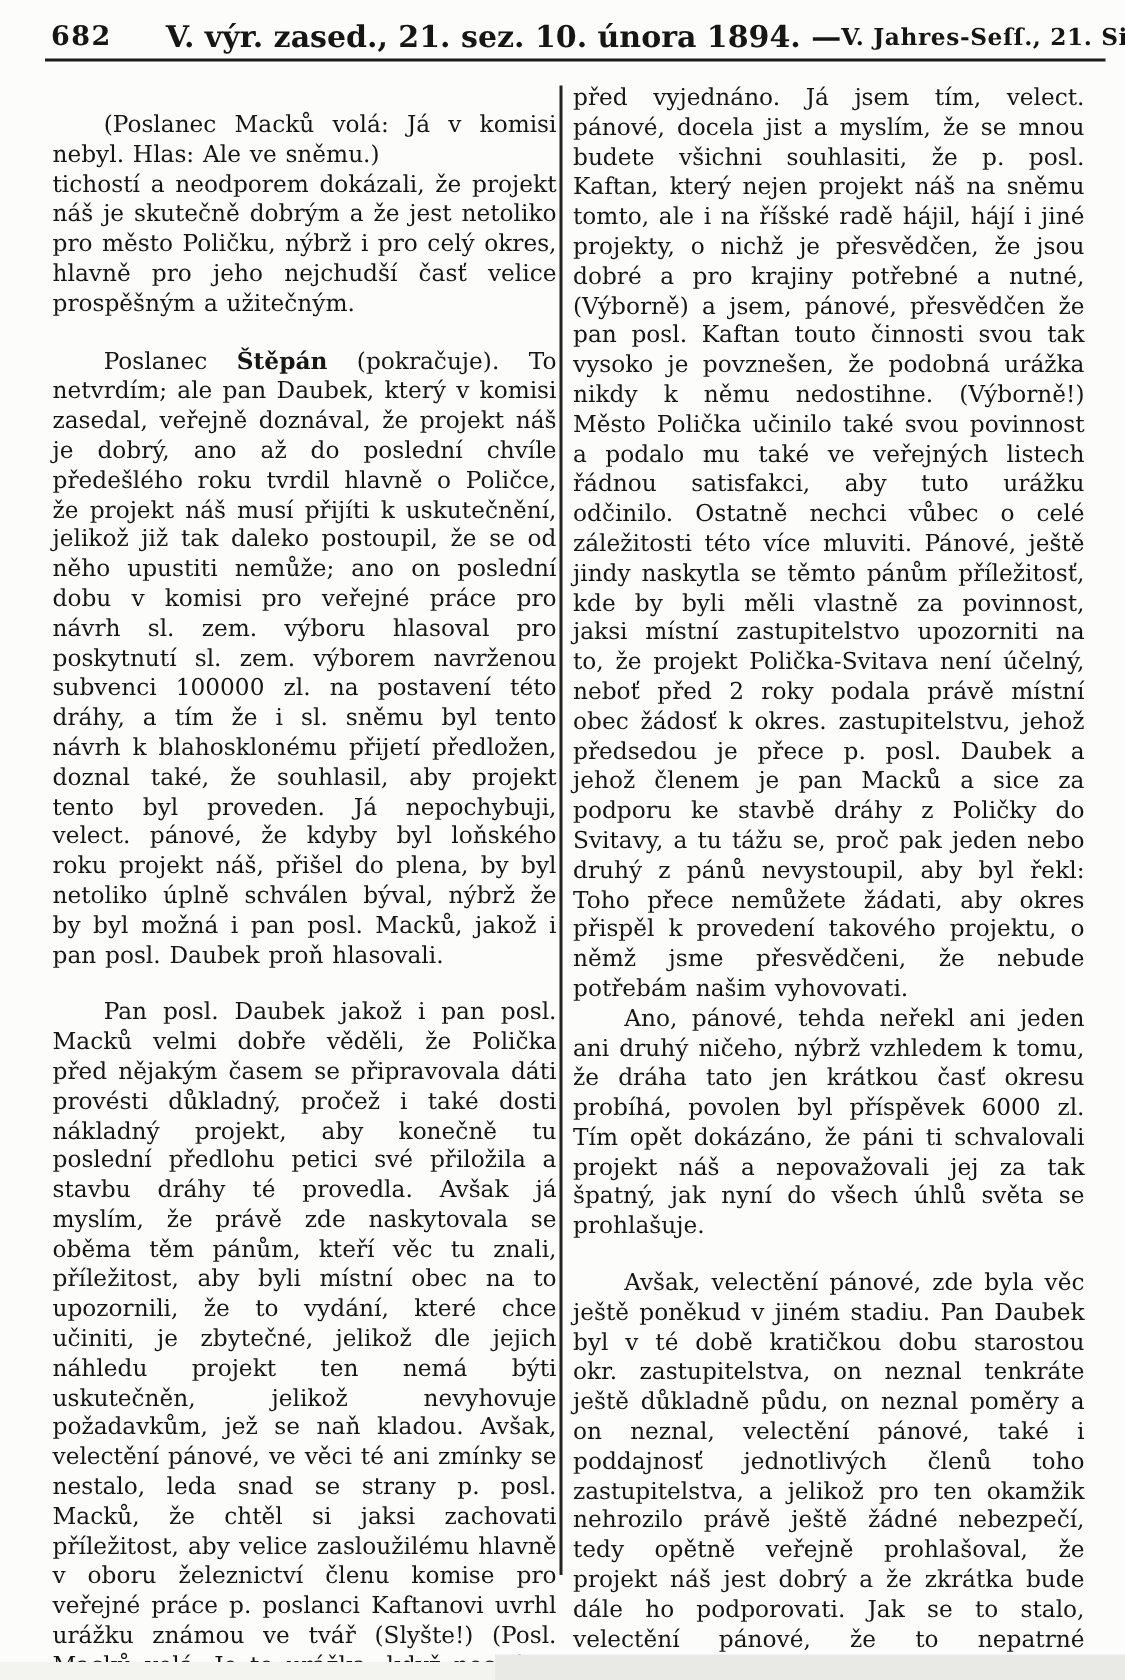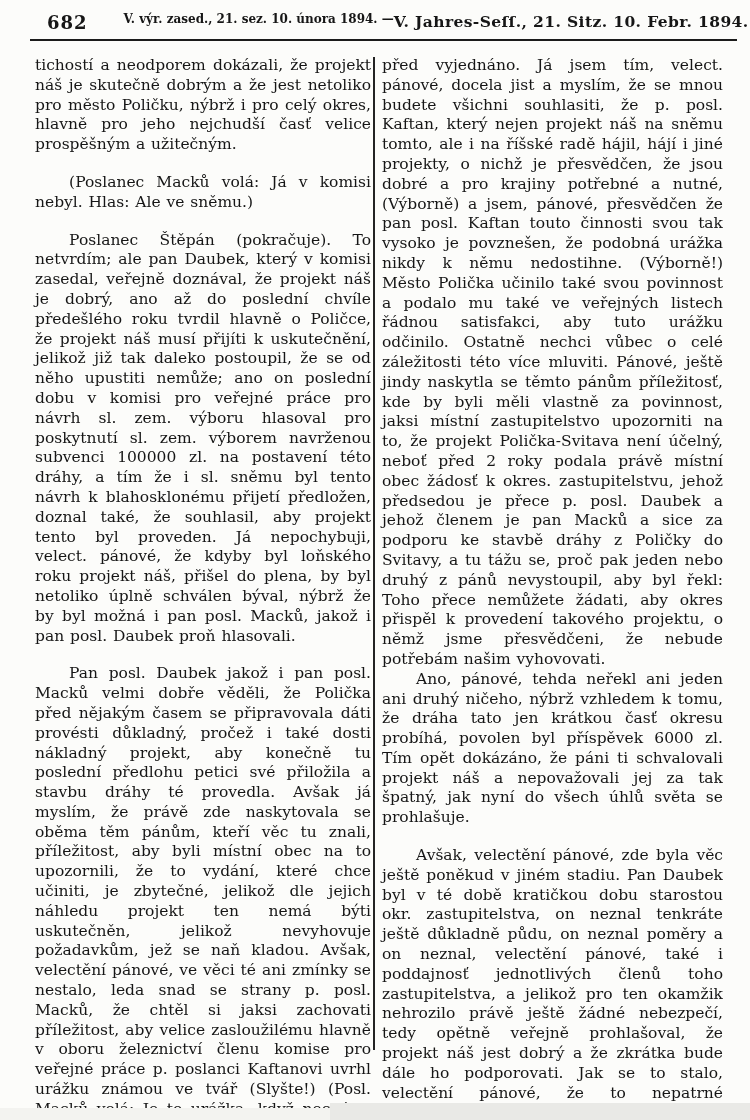--- a/index.html
+++ b/index.html
@@ -14,31 +14,30 @@
     background: #fcfcfa;
     color: #161616;
     font-family: "DejaVu Serif", "Liberation Serif", serif;
   }
   .page-header {
     position: absolute;
     top: 12px;
     left: 34px;
     right: 14px;
     display: flex;
-    align-items: flex-start;
+    align-items: center;
     font-weight: bold;
     white-space: nowrap;
-    margin-left: 13px;
   }
   .page-number {
     font-size: 18px;
     letter-spacing: 1px;
   }
   .header-czech {
-    font-size: 12px;
+    font-size: 20px;
     margin-left: 36px;
   }
   .header-german {
     font-size: 15.5px;
     margin-left: auto;
     letter-spacing: 0.4px;
   }
   .header-rule {
     position: absolute;
     top: 39px;
@@ -69,21 +68,21 @@
     left: 373px;
     width: 2px;
     height: 993px;
     background: #232323;
   }
   p.para {
     margin: 0;
   }
   p.para.indent { text-indent: 2.2em; }
   p.para.gap    { margin-top: 18px; }
-  .bold { font-weight: normal; }
+  .bold { font-weight: bold; }
   .scan-shadow {
     position: absolute;
     left: 330px;
     right: 0;
     top: 1103px;
     height: 17px;
     background: #e9e9e6;
   }
   .scan-shadow-soft {
     position: absolute;
@@ -100,22 +99,22 @@
 <header class="page-header">
   <span class="page-number">682</span>
   <span class="header-czech">V. výr. zased., 21. sez. 10. února 1894. —</span>
   <span class="header-german">V. Jahres-Seſſ., 21. Sitz. 10. Febr. 1894.</span>
 </header>
 
 <div class="header-rule"></div>
 
 <main class="text-columns">
   <div class="column column-left" id="col-left">
+      <p class="para indent gap"><span>(Poslanec Macků volá: Já v komisi nebyl. Hlas: Ale ve sněmu.)</span></p>
       <p class="para"><span>tichostí a neodporem dokázali, že projekt náš je skutečně dobrým a že jest netoliko pro město Poličku, nýbrž i pro celý okres, hlavně pro jeho nejchudší časť velice prospěšným a užitečným.</span></p>
-      <p class="para indent gap"><span>(Poslanec Macků volá: Já v komisi nebyl. Hlas: Ale ve sněmu.)</span></p>
       <p class="para indent gap"><span>Poslanec </span><span class="bold">Štěpán</span><span> (pokračuje). To netvrdím; ale pan Daubek, který v komisi zasedal, veřejně doznával, že projekt náš je dobrý, ano až do poslední chvíle předešlého roku tvrdil hlavně o Poličce, že projekt náš musí přijíti k uskutečnění, jelikož již tak daleko postoupil, že se od něho upustiti nemůže; ano on poslední dobu v komisi pro veřejné práce pro návrh sl. zem. výboru hlasoval pro poskytnutí sl. zem. výborem navrženou subvenci 100000 zl. na postavení této dráhy, a tím že i sl. sněmu byl tento návrh k blahosklonému přijetí předložen, doznal také, že souhlasil, aby projekt tento byl proveden. Já nepochybuji, velect. pánové, že kdyby byl loňského roku projekt náš, přišel do plena, by byl netoliko úplně schválen býval, nýbrž že by byl možná i pan posl. Macků, jakož i pan posl. Daubek proň hlasovali.</span></p>
       <p class="para indent gap"><span>Pan posl. Daubek jakož i pan posl. Macků velmi dobře věděli, že Polička před nějakým časem se připravovala dáti provésti důkladný, pročež i také dosti nákladný projekt, aby konečně tu poslední předlohu petici své přiložila a stavbu dráhy té provedla. Avšak já myslím, že právě zde naskytovala se oběma těm pánům, kteří věc tu znali, příležitost, aby byli místní obec na to upozornili, že to vydání, které chce učiniti, je zbytečné, jelikož dle jejich náhledu projekt ten nemá býti uskutečněn, jelikož nevyhovuje požadavkům, jež se naň kladou. Avšak, velectění pánové, ve věci té ani zmínky se nestalo, leda snad se strany p. posl. Macků, že chtěl si jaksi zachovati příležitost, aby velice zasloužilému hlavně v oboru železnictví členu komise pro veřejné práce p. poslanci Kaftanovi uvrhl urážku známou ve tvář (Slyšte!) (Posl. Macků volá: Je to urážka, když nechá si zaplatiti?)</span></p>
     </div>
   <div class="column column-right" id="col-right">
       <p class="para"><span>před vyjednáno. Já jsem tím, velect. pánové, docela jist a myslím, že se mnou budete všichni souhlasiti, že p. posl. Kaftan, který nejen projekt náš na sněmu tomto, ale i na říšské radě hájil, hájí i jiné projekty, o nichž je přesvědčen, že jsou dobré a pro krajiny potřebné a nutné, (Výborně) a jsem, pánové, přesvědčen že pan posl. Kaftan touto činnosti svou tak vysoko je povznešen, že podobná urážka nikdy k němu nedostihne. (Výborně!) Město Polička učinilo také svou povinnost a podalo mu také ve veřejných listech řádnou satisfakci, aby tuto urážku odčinilo. Ostatně nechci vůbec o celé záležitosti této více mluviti. Pánové, ještě jindy naskytla se těmto pánům příležitosť, kde by byli měli vlastně za povinnost, jaksi místní zastupitelstvo upozorniti na to, že projekt Polička-Svitava není účelný, neboť před 2 roky podala právě místní obec žádosť k okres. zastupitelstvu, jehož předsedou je přece p. posl. Daubek a jehož členem je pan Macků a sice za podporu ke stavbě dráhy z Poličky do Svitavy, a tu tážu se, proč pak jeden nebo druhý z pánů nevystoupil, aby byl řekl: Toho přece nemůžete žádati, aby okres přispěl k provedení takového projektu, o němž jsme přesvědčeni, že nebude potřebám našim vyhovovati.</span></p>
       <p class="para indent"><span>Ano, pánové, tehda neřekl ani jeden ani druhý ničeho, nýbrž vzhledem k tomu, že dráha tato jen krátkou časť okresu probíhá, povolen byl příspěvek 6000 zl. Tím opět dokázáno, že páni ti schvalovali projekt náš a nepovažovali jej za tak špatný, jak nyní do všech úhlů světa se prohlašuje.</span></p>
       <p class="para indent gap"><span>Avšak, velectění pánové, zde byla věc ještě poněkud v jiném stadiu. Pan Daubek byl v té době kratičkou dobu starostou okr. zastupitelstva, on neznal tenkráte ještě důkladně půdu, on neznal poměry a on neznal, velectění pánové, také i poddajnosť jednotlivých členů toho zastupitelstva, a jelikož pro ten okamžik nehrozilo právě ještě žádné nebezpečí, tedy opětně veřejně prohlašoval, že projekt náš jest dobrý a že zkrátka bude dále ho podporovati. Jak se to stalo, velectění pánové, že to nepatrné městečko, Březová, s nímž Polička není ani v tom nejmenším obchodním ani vůbec v jakémkoli jiném spojení, najednou tady se vyskytuje a jak panem Daubkem tak i pa-</span></p>
     </div>
 </main>
 

